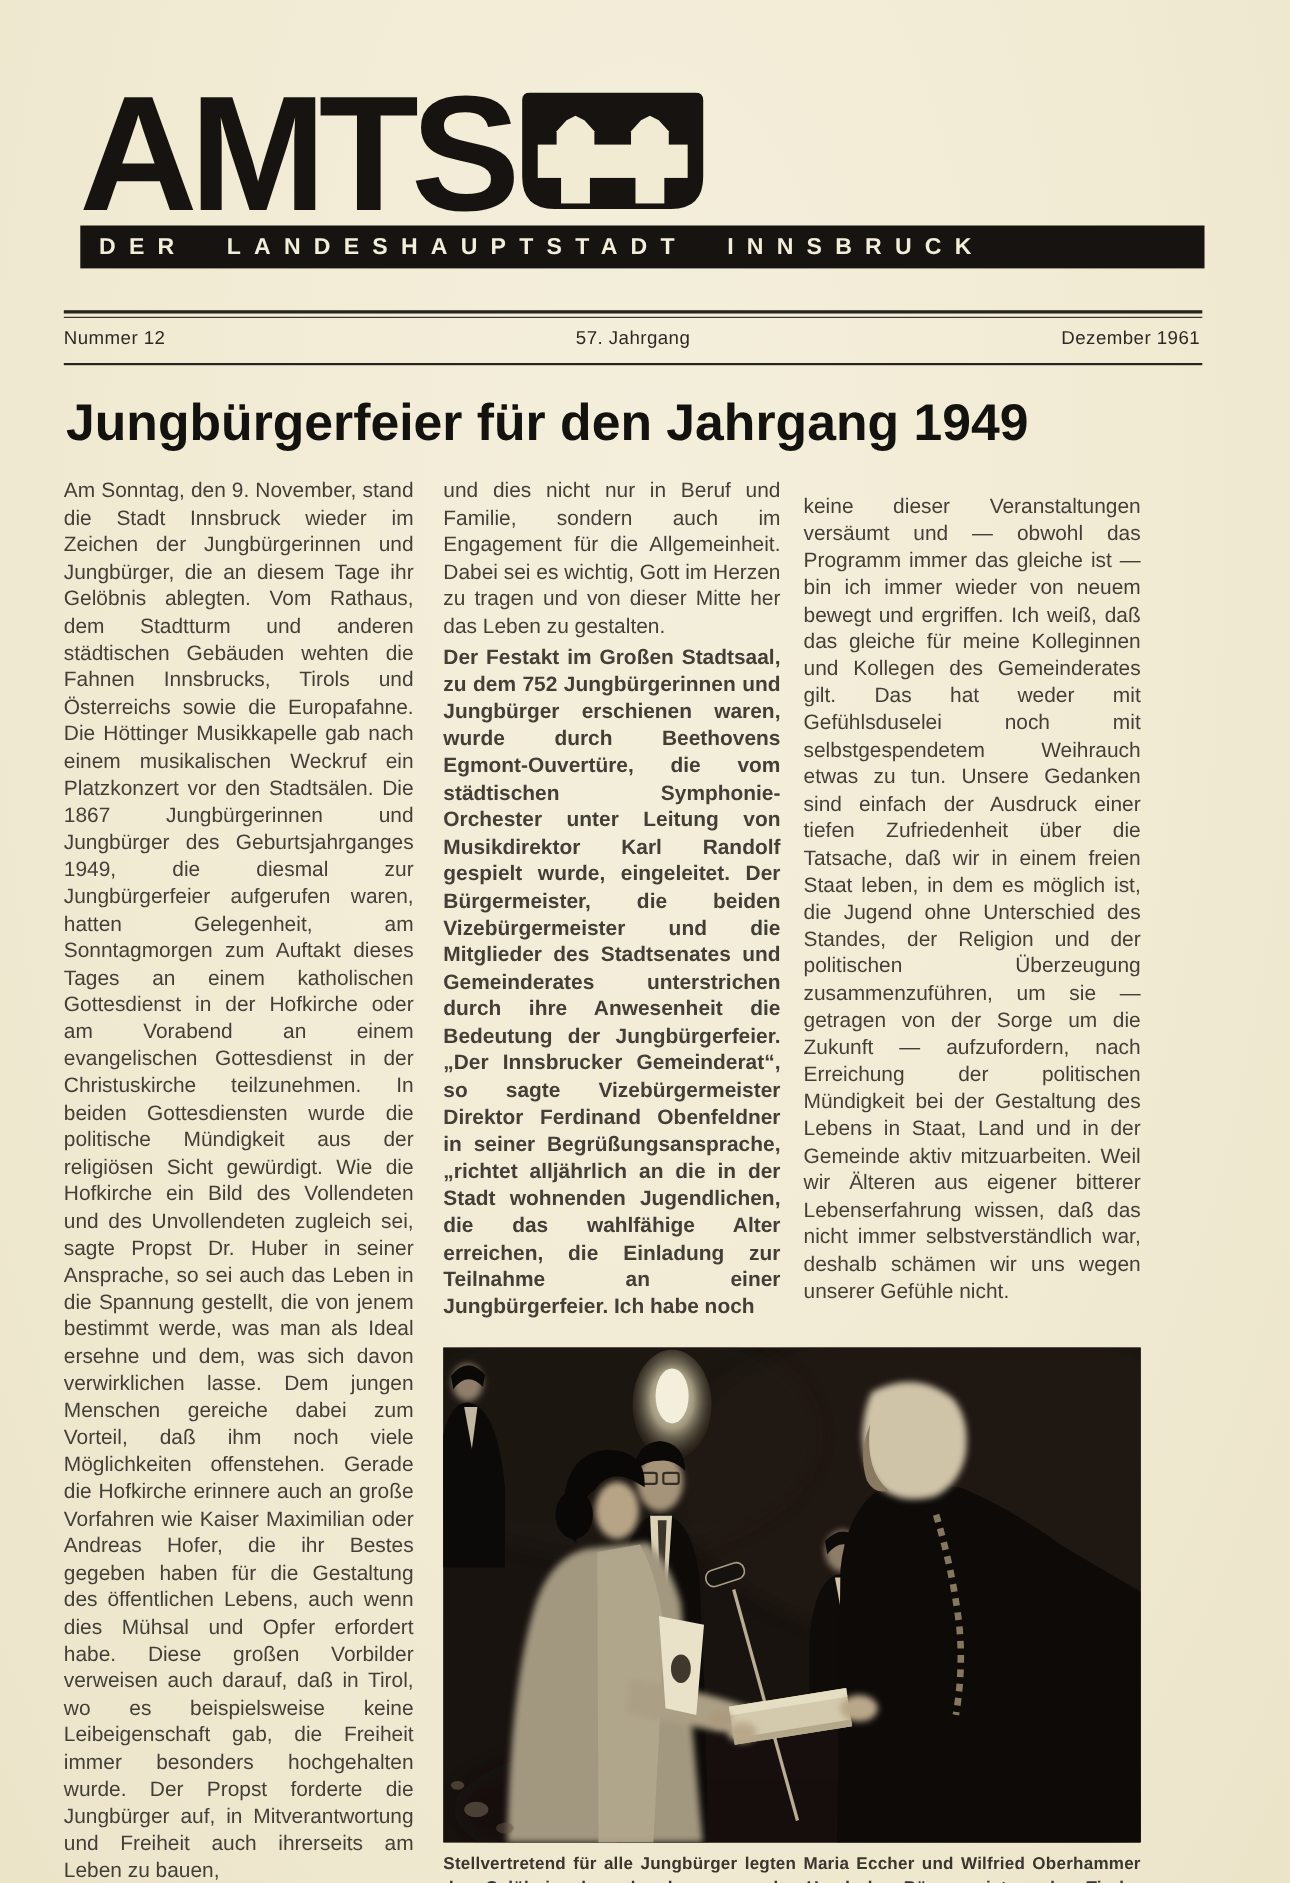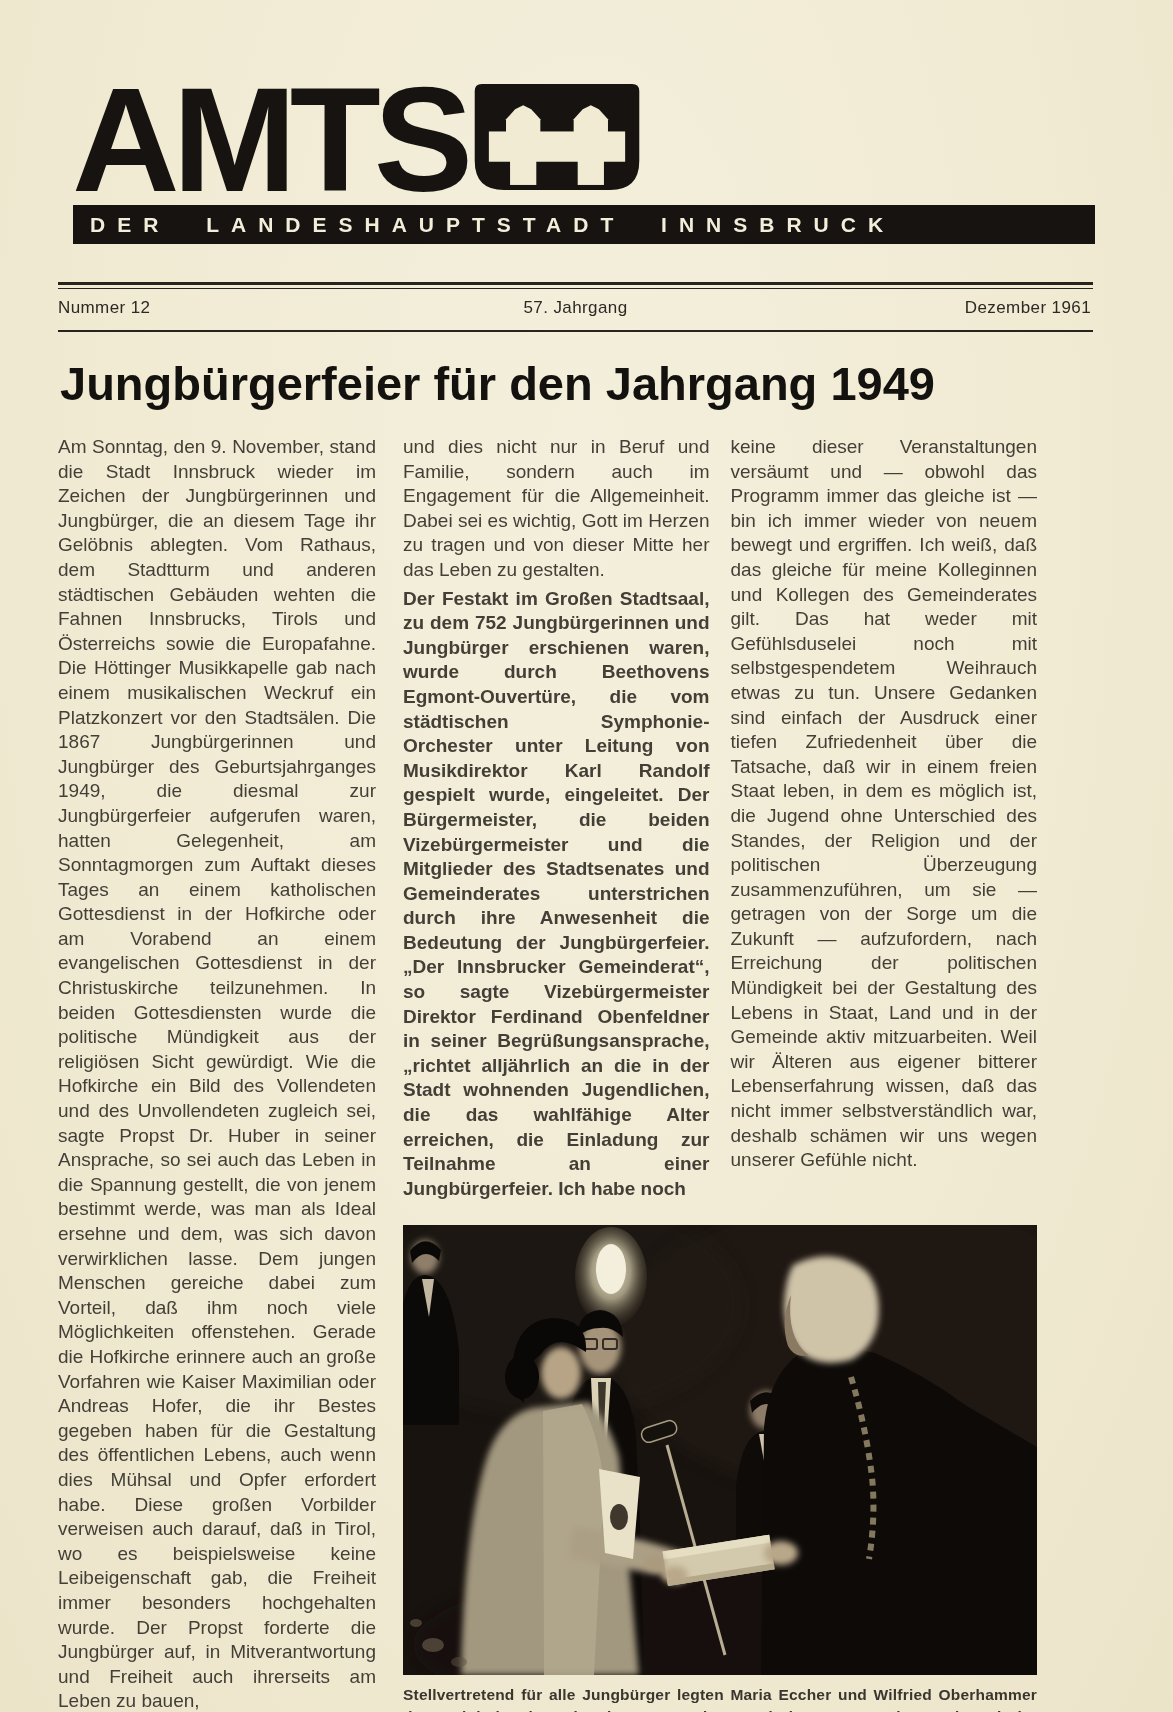--- a/index.html
+++ b/index.html
@@ -50,21 +50,21 @@
   }
   
   .article{display:flex;gap:27px;margin:24px 136px 0 58px;}
   .colpar{
     margin:0;text-align:justify;hyphens:auto;-webkit-hyphens:auto;
     font-size:19px;line-height:24.6px;color:#433f37;
   }
   .colpar + .colpar{margin-top:4px;font-weight:bold;}
   .col-first{width:318px;flex:none;}
   .right-wrap{flex:1;display:flex;flex-direction:column;min-width:0;}
-  .cols23{display:flex;gap:21px;min-height:668px;align-items:flex-start;}
+  .cols23{display:flex;gap:21px;min-height:668px;align-items:center;}
   .cols23 > div{flex:1;min-width:0;}
   
   .photo-block{margin-top:24px;}
   .photo{width:100%;height:450px;display:block;background:#18130f;}
   .caption{
     margin-top:9px;text-align:justify;
     font-size:15.5px;font-weight:700;line-height:21.5px;
     color:#3a362e;letter-spacing:0.2px;
   }
 </style>

